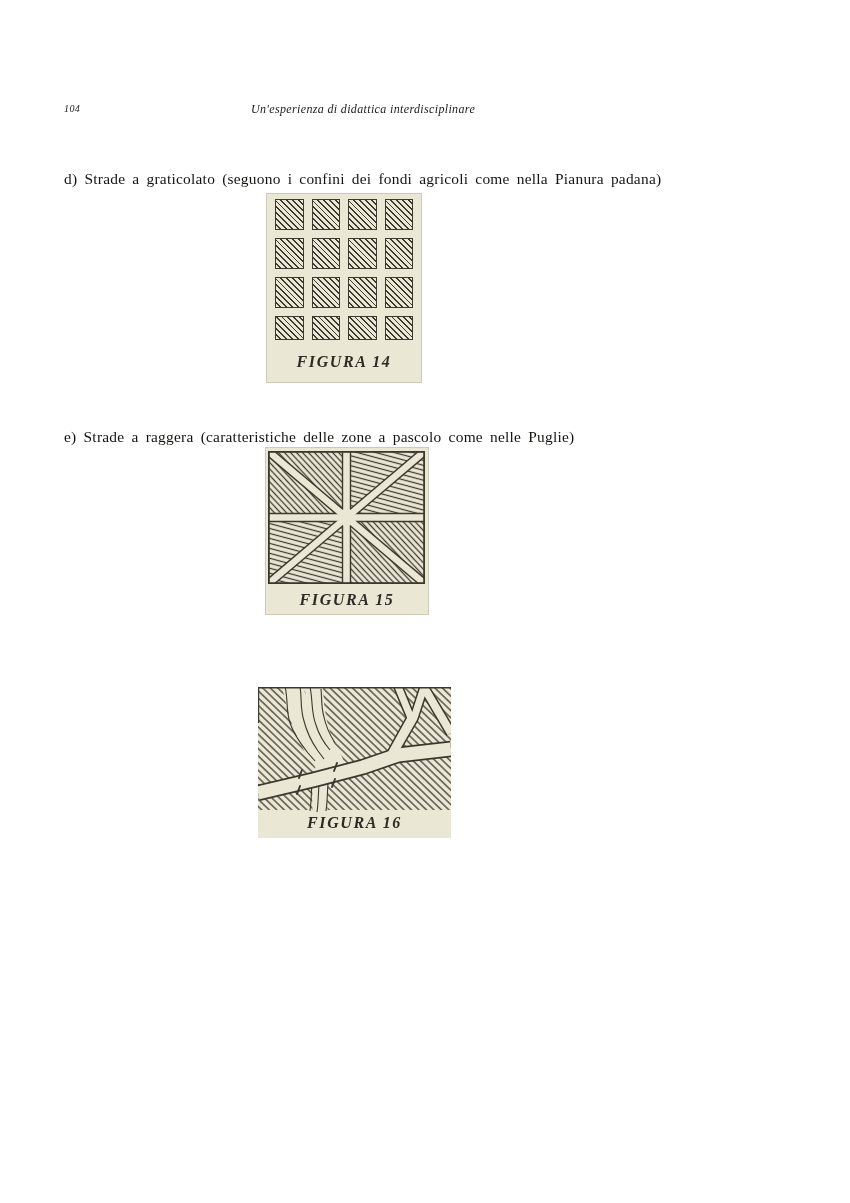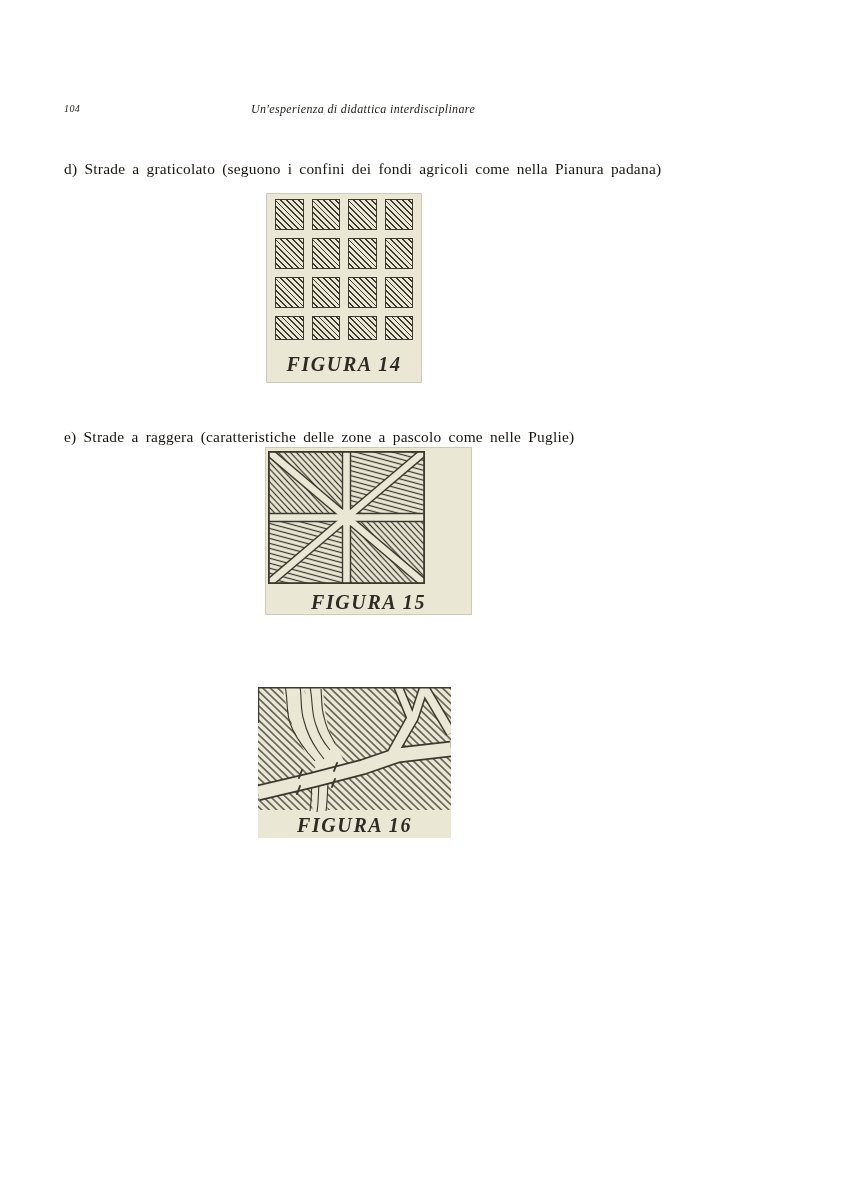--- a/index.html
+++ b/index.html
@@ -2,31 +2,31 @@
 <html><head>
 <meta charset="utf-8">
 <style>
   html,body{margin:0;padding:0;background:#ffffff;}
   #page{position:relative;width:850px;height:1203px;background:#ffffff;overflow:hidden;
         font-family:"Liberation Serif", serif;color:#1c1a16;}
   .abs{position:absolute;}
   .hdr-num{left:64px;top:103px;font-style:italic;font-size:10px;letter-spacing:.4px;}
   .hdr-title{left:251px;top:102px;font-style:italic;font-size:12px;letter-spacing:.35px;}
   .para{left:64px;font-size:15.4px;letter-spacing:.25px;word-spacing:3px;white-space:nowrap;color:#15130f;}
-  .p-d{top:160px;}
+  .p-d{top:170px;}
   .p-e{top:428px;}
   .p-f{top:664px;}
 
   .figure{background:#eae7d5;box-shadow:0 0 0 1px rgba(120,115,95,.25) inset;}
   .fig14{left:266px;top:193px;width:156px;height:190px;}
-  .fig15{left:265px;top:447px;width:164px;height:168px;padding-left:43px;}
+  .fig15{left:265px;top:447px;width:164px;height:168px;}
   .fig16{left:258px;top:687px;width:193px;height:151px;}
 
   .caption{position:absolute;left:0;width:100%;text-align:center;
-           font-style:italic;font-weight:700;font-size:20px;letter-spacing:1.6px;color:#2e2b24;}
+           font-style:italic;font-weight:700;font-size:16px;letter-spacing:1.6px;color:#2e2b24;}
   .cap14{top:160px;}
   .cap15{top:144px;}
   .cap16{top:127px;}
 
   .grid14{position:absolute;left:9px;top:6px;display:grid;
           grid-template-columns:repeat(4,28.5px);grid-template-rows:31px 31px 31px 24px;
           column-gap:8px;row-gap:8px;}
   .cell{border:1.4px solid #3b382e;box-sizing:border-box;background-color:#eae7d5;
         background-image:repeating-linear-gradient(45deg,rgba(59,56,46,0) 0px,rgba(59,56,46,0) 2.8px,#3b382e 2.8px,#3b382e 4.1px);}
 

